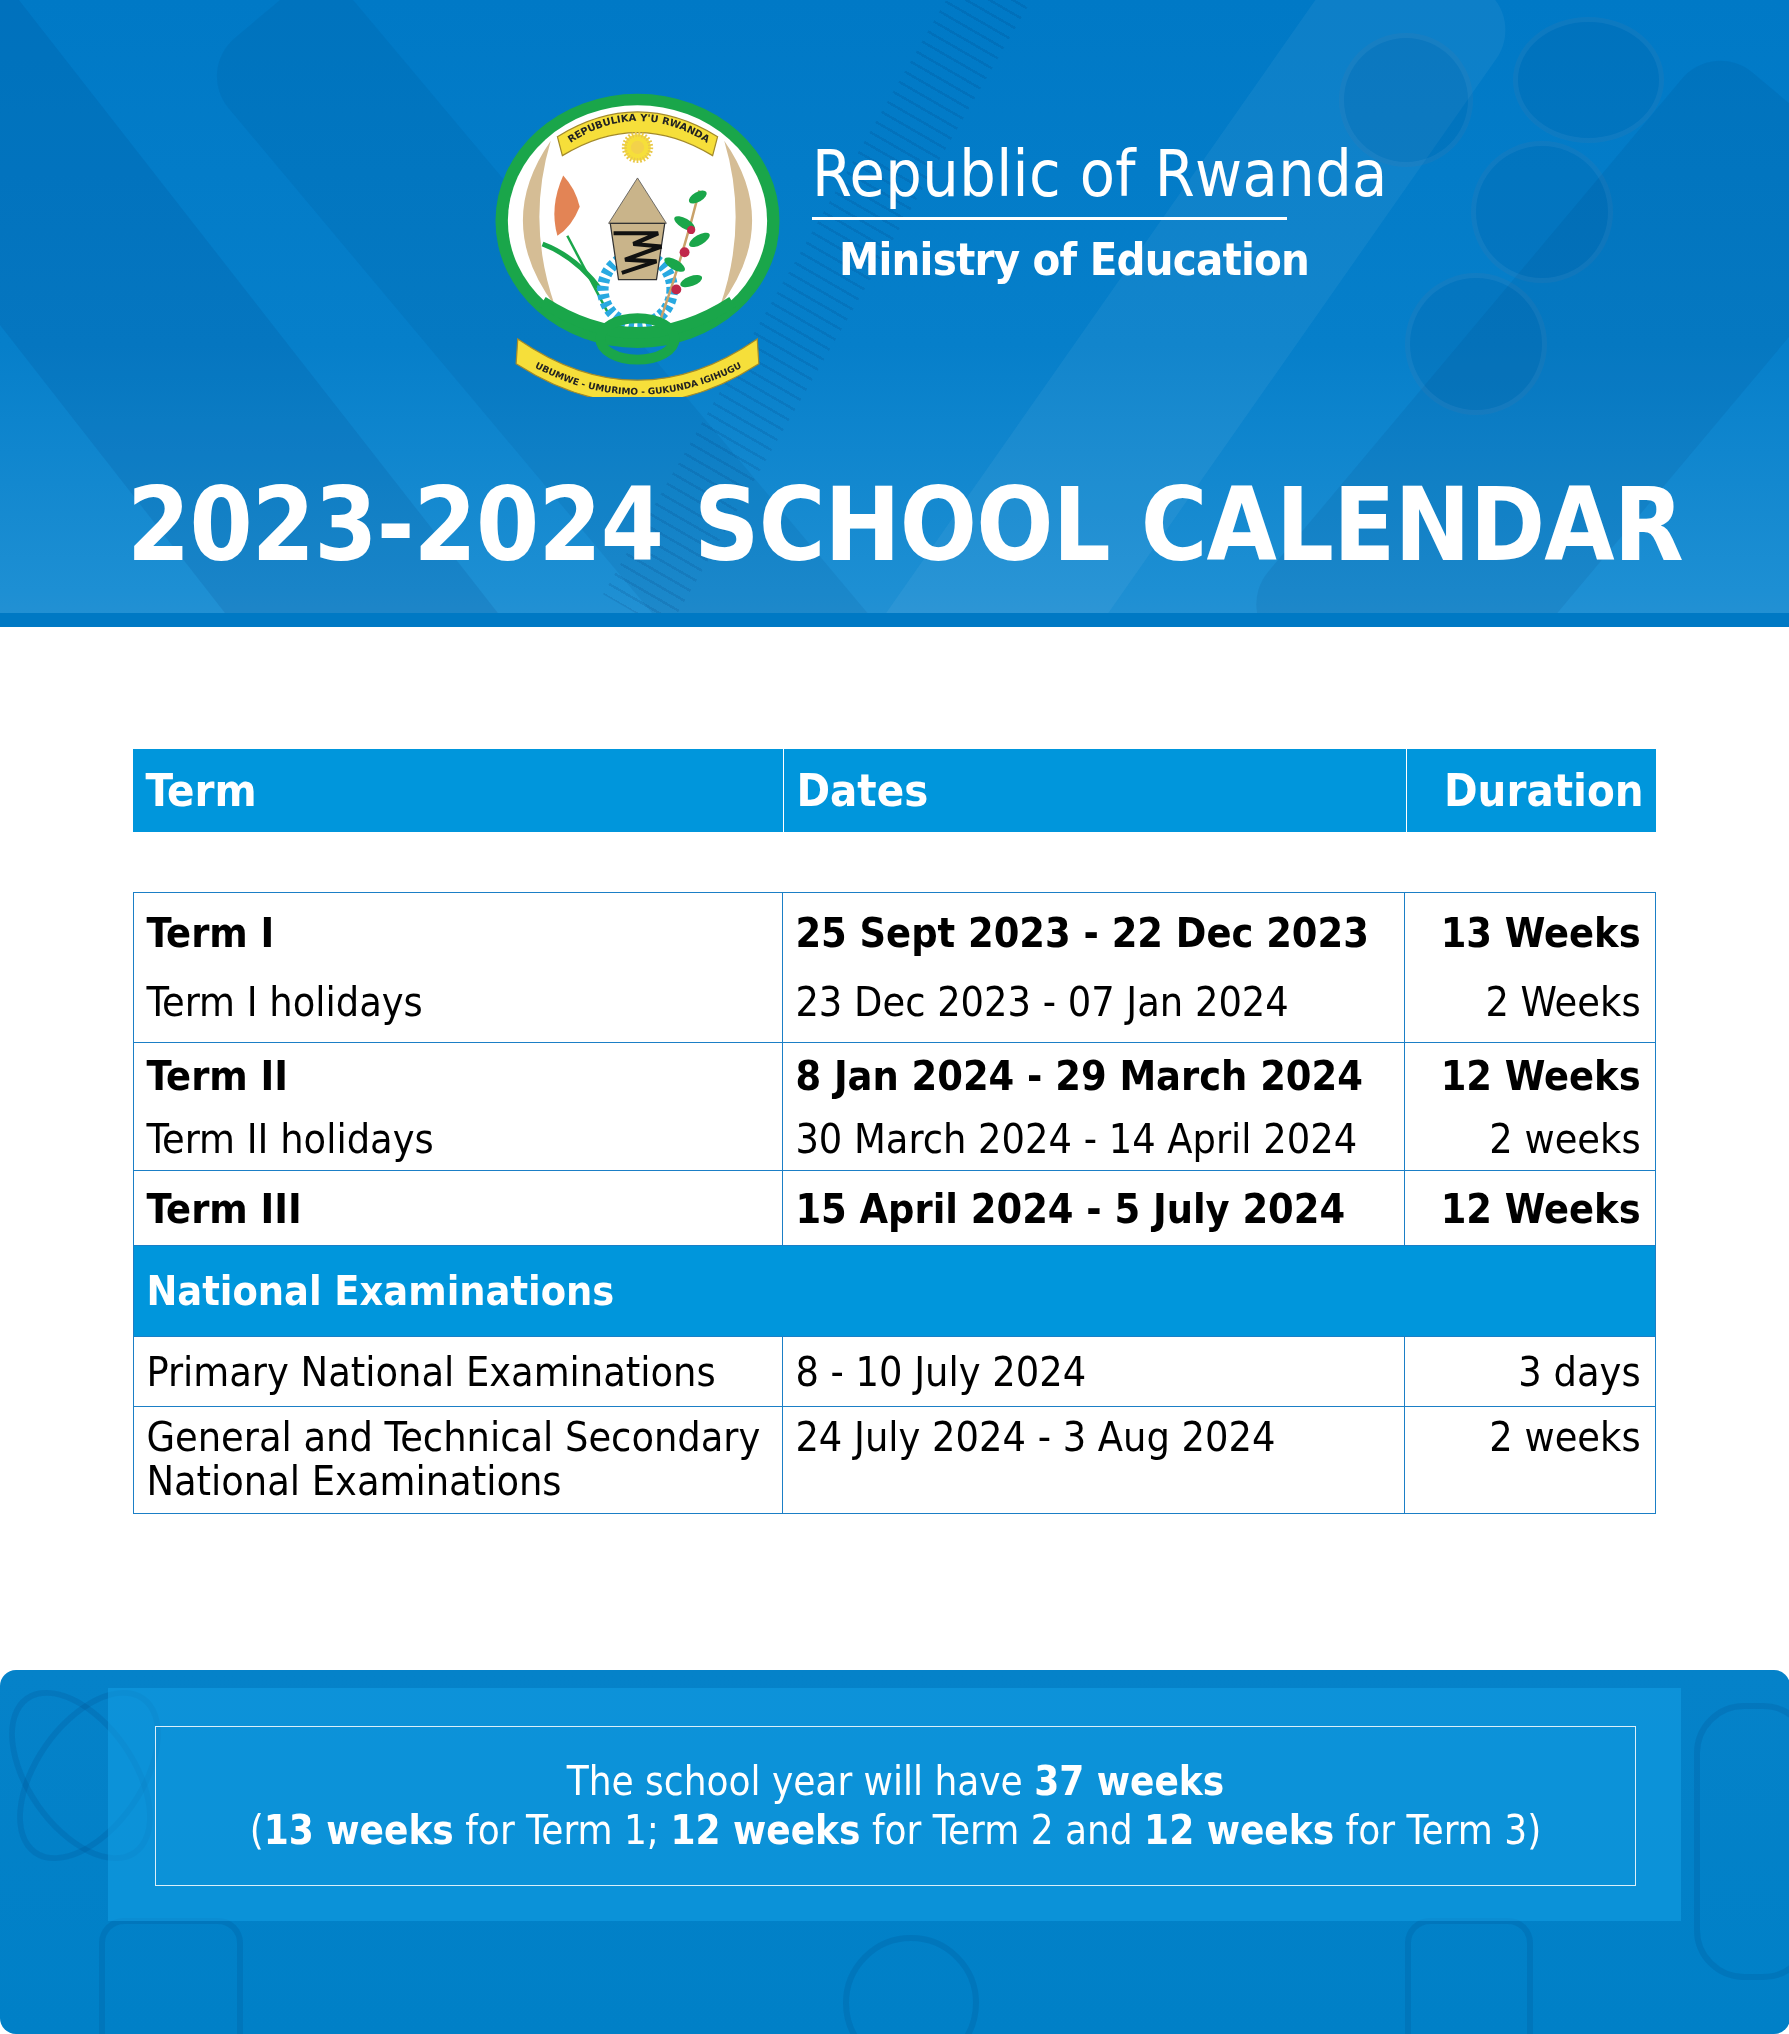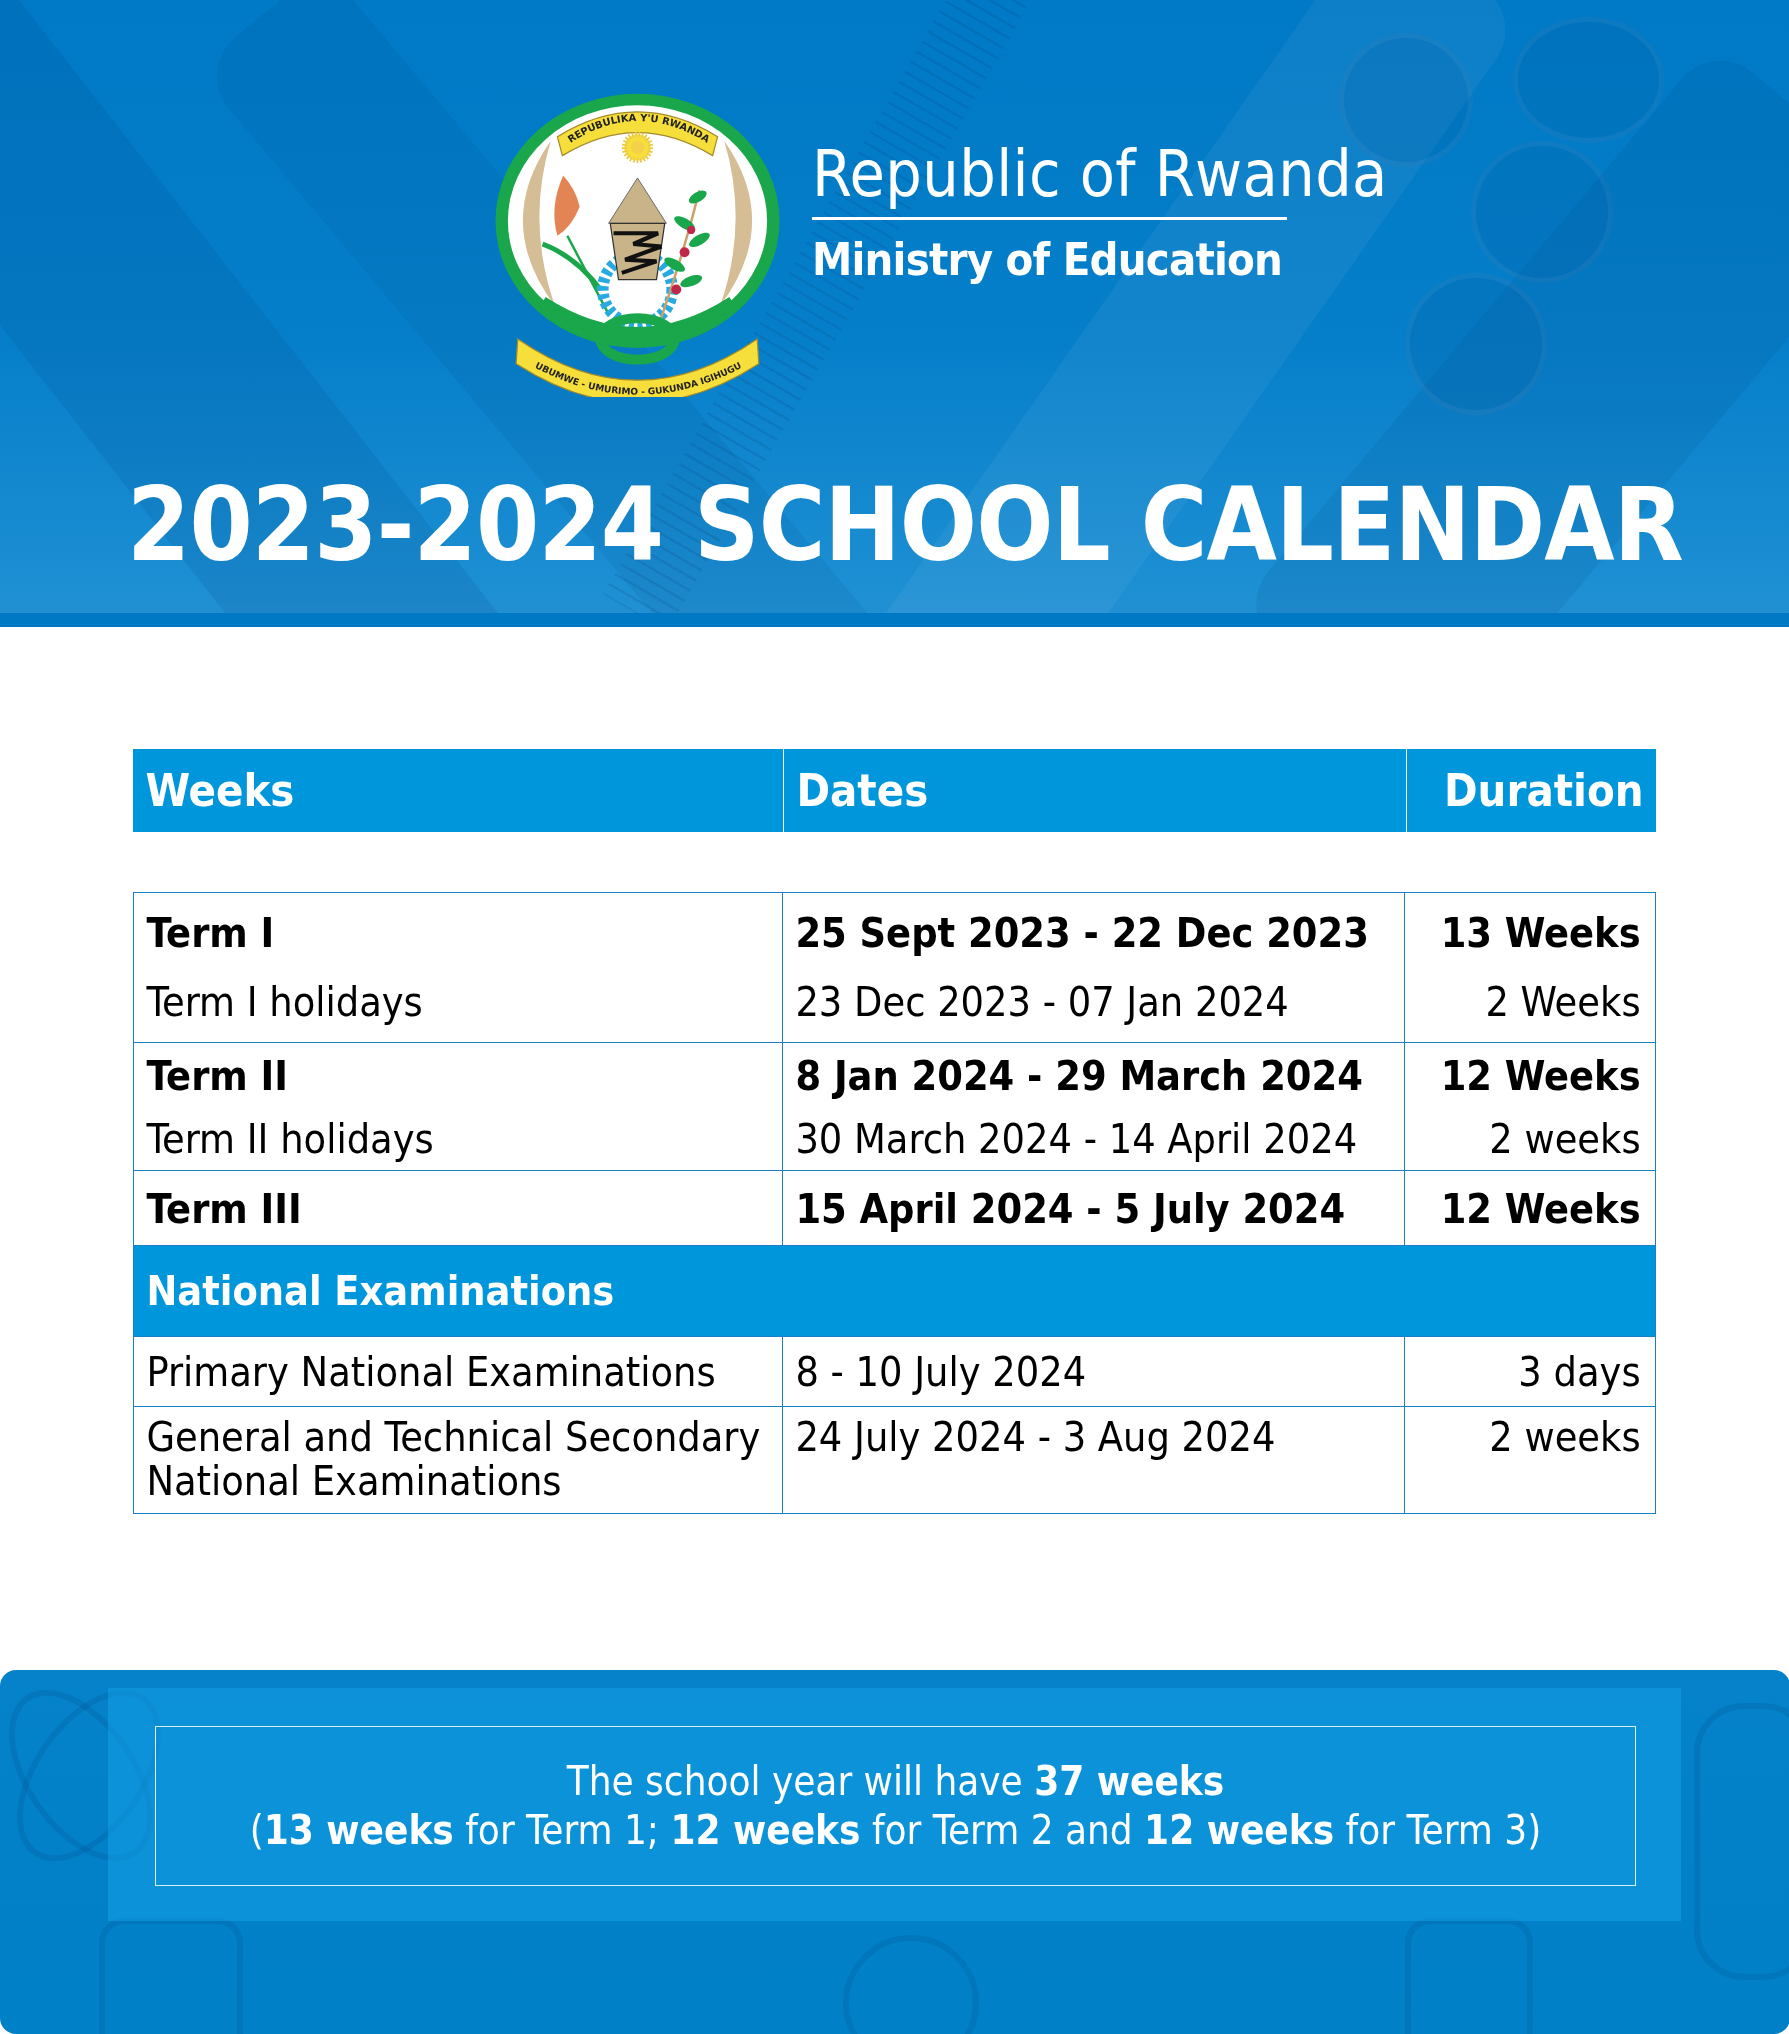--- a/index.html
+++ b/index.html
@@ -43,20 +43,21 @@
   .org { position: absolute; left: 812px; top: 141px; width: 479px; color: #fff; }
   .org-country {
     font-family: "DejaVu Sans Condensed", "Liberation Sans Narrow", "Liberation Sans", sans-serif;
     font-weight: 300; font-size: 64px; line-height: 66px; letter-spacing: 0.4px;
     white-space: nowrap;
   }
   .org-rule { height: 3.3px; background: #fff; margin: 10px 0 15px 0; width: 475px; }
   .org-ministry {
     font-weight: 700; font-size: 45px; line-height: 50px; white-space: nowrap;
     letter-spacing: -0.8px;
+    margin-left: 27px;
   }
   .main-title {
     position: absolute; left: 10px; top: 463px; width: 1790px; text-align: center;
     color: #fff; font-weight: 700; font-size: 101px; line-height: 124px;
     letter-spacing: -0.8px; white-space: nowrap;
   }
 
   
   .thead {
     position: absolute; left: 133px; top: 749px; width: 1523px; height: 83px;
@@ -189,21 +190,21 @@
     <div class="org-country">Republic of Rwanda</div>
     <div class="org-rule"></div>
     <div class="org-ministry">Ministry of Education</div>
   </div>
 
   <div class="main-title">2023-2024 SCHOOL CALENDAR</div>
   <div class="bottom-strip"></div>
 </div>
 
 <div class="thead">
-  <div class="th col1">Weeks</div>
+  <div class="th col1">Term</div>
   <div class="th col2">Dates</div>
   <div class="th col3">Duration</div>
 </div>
 
 <div class="tbody">
 
   <div class="tr first group1">
     <div class="td col1">
       <div class="line b first-line">Term I</div>
       <div class="line l second">Term I holidays</div>

